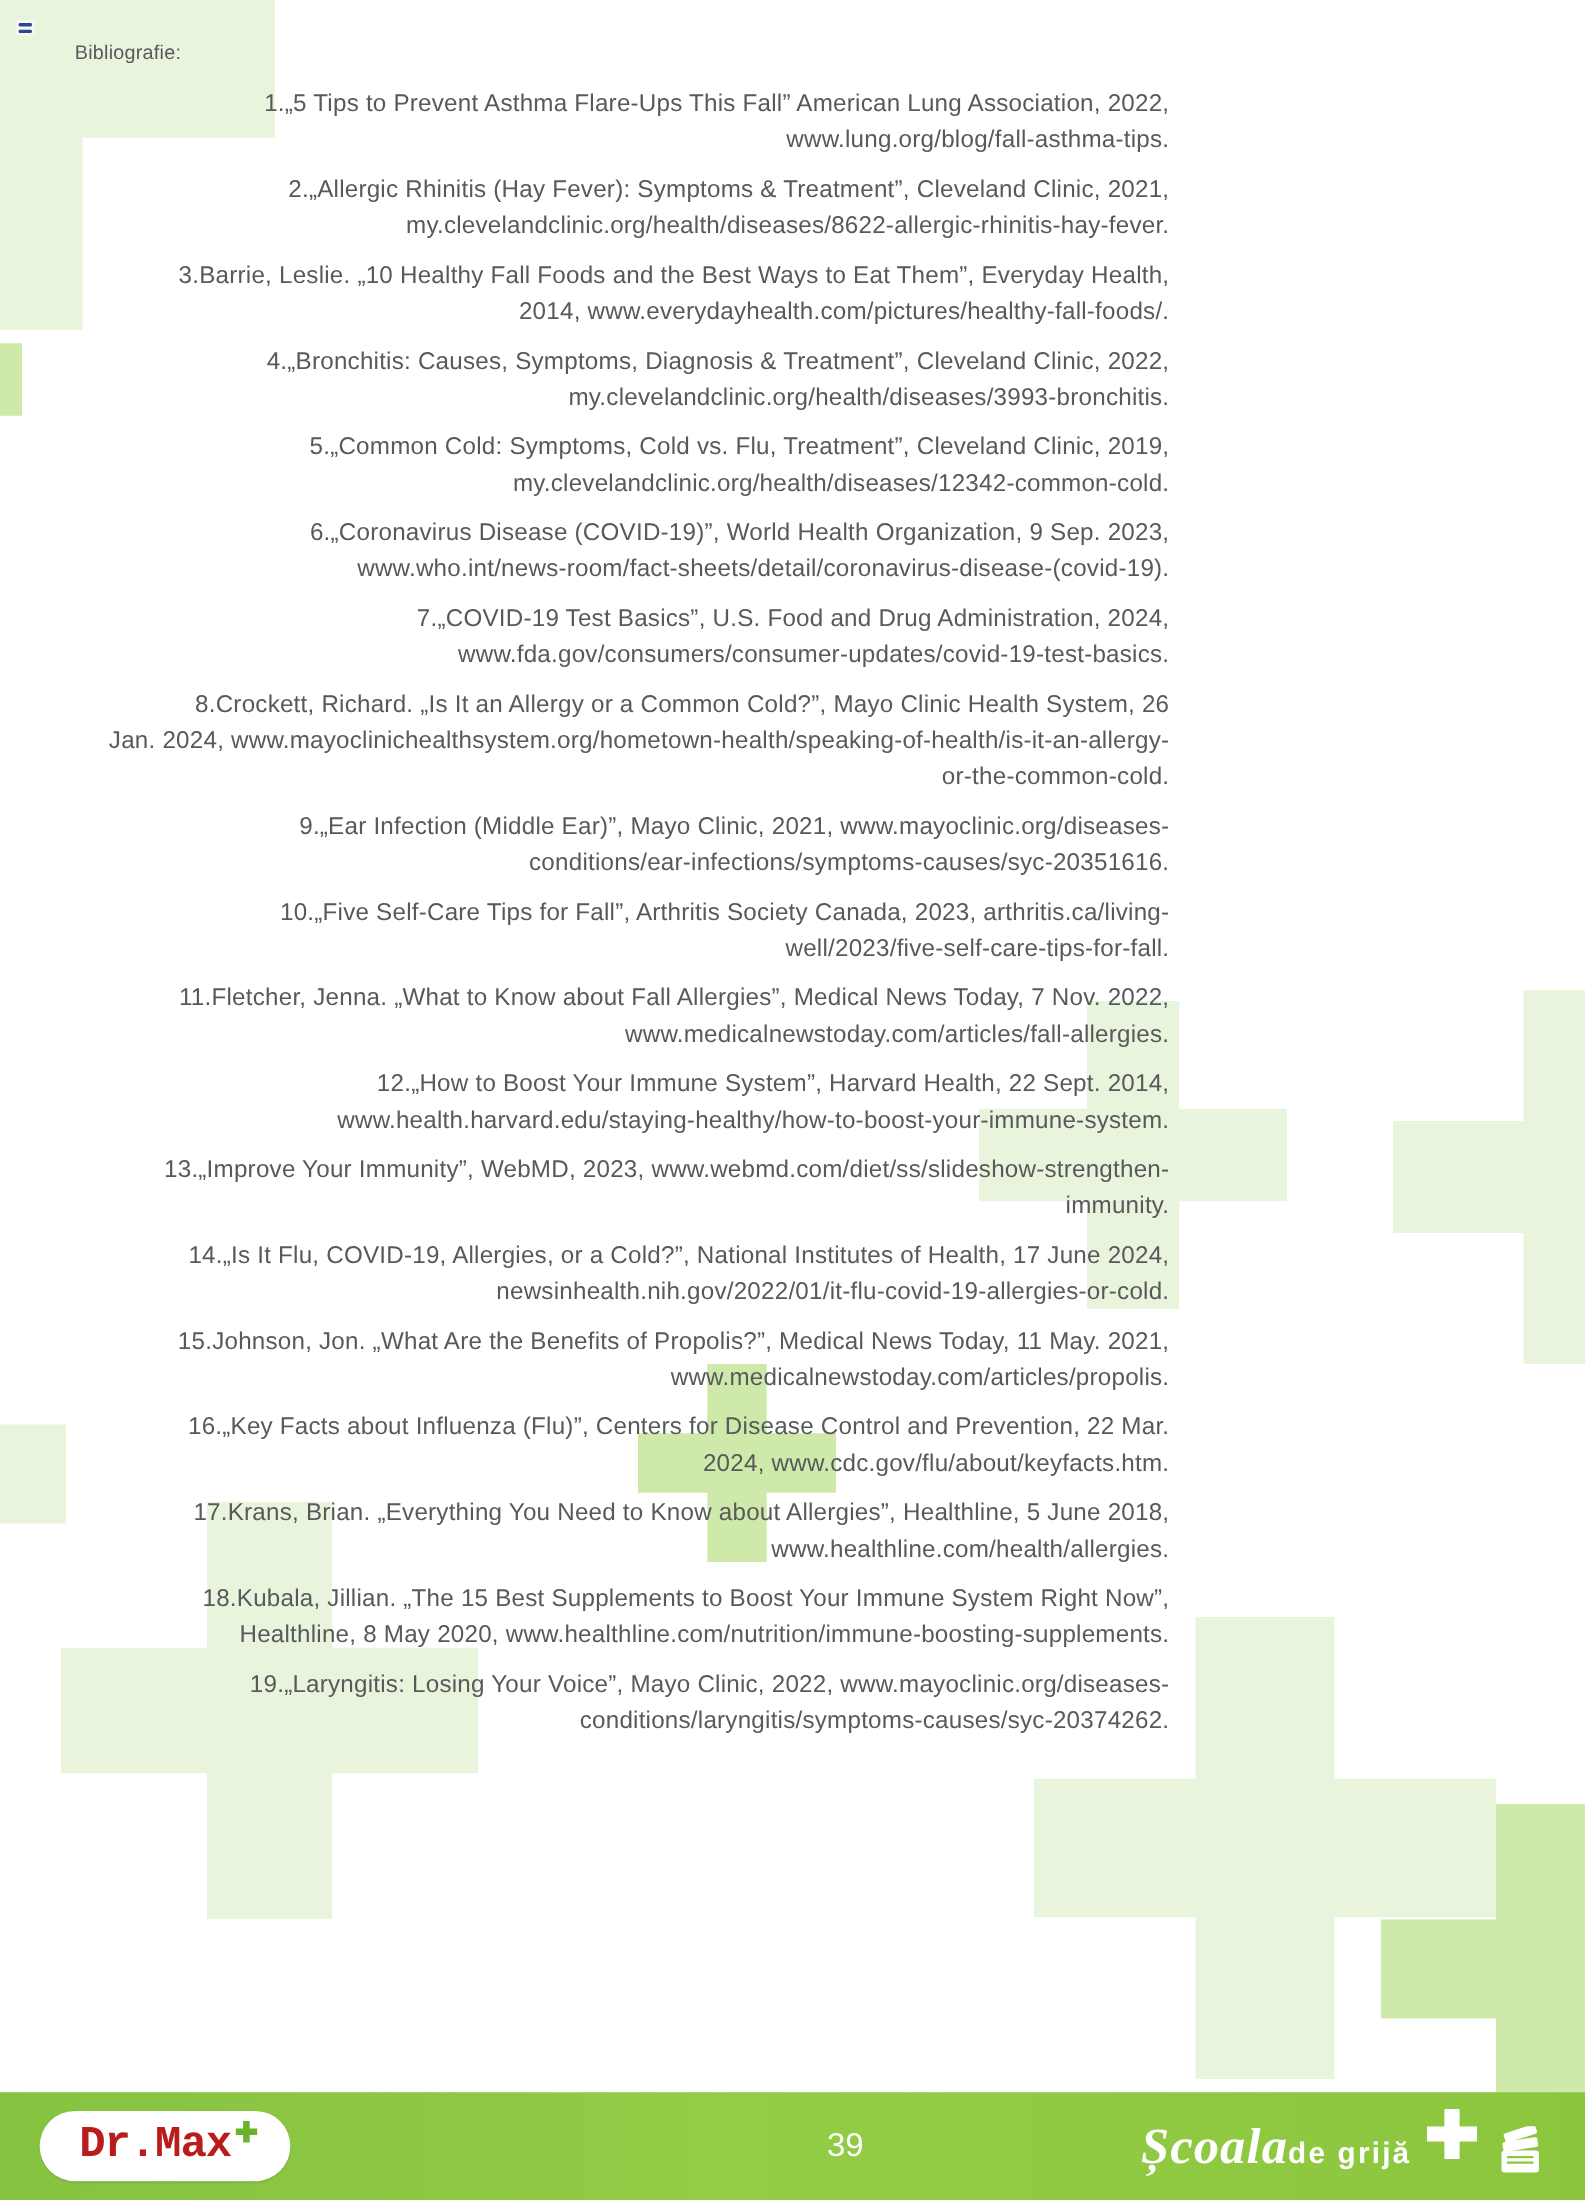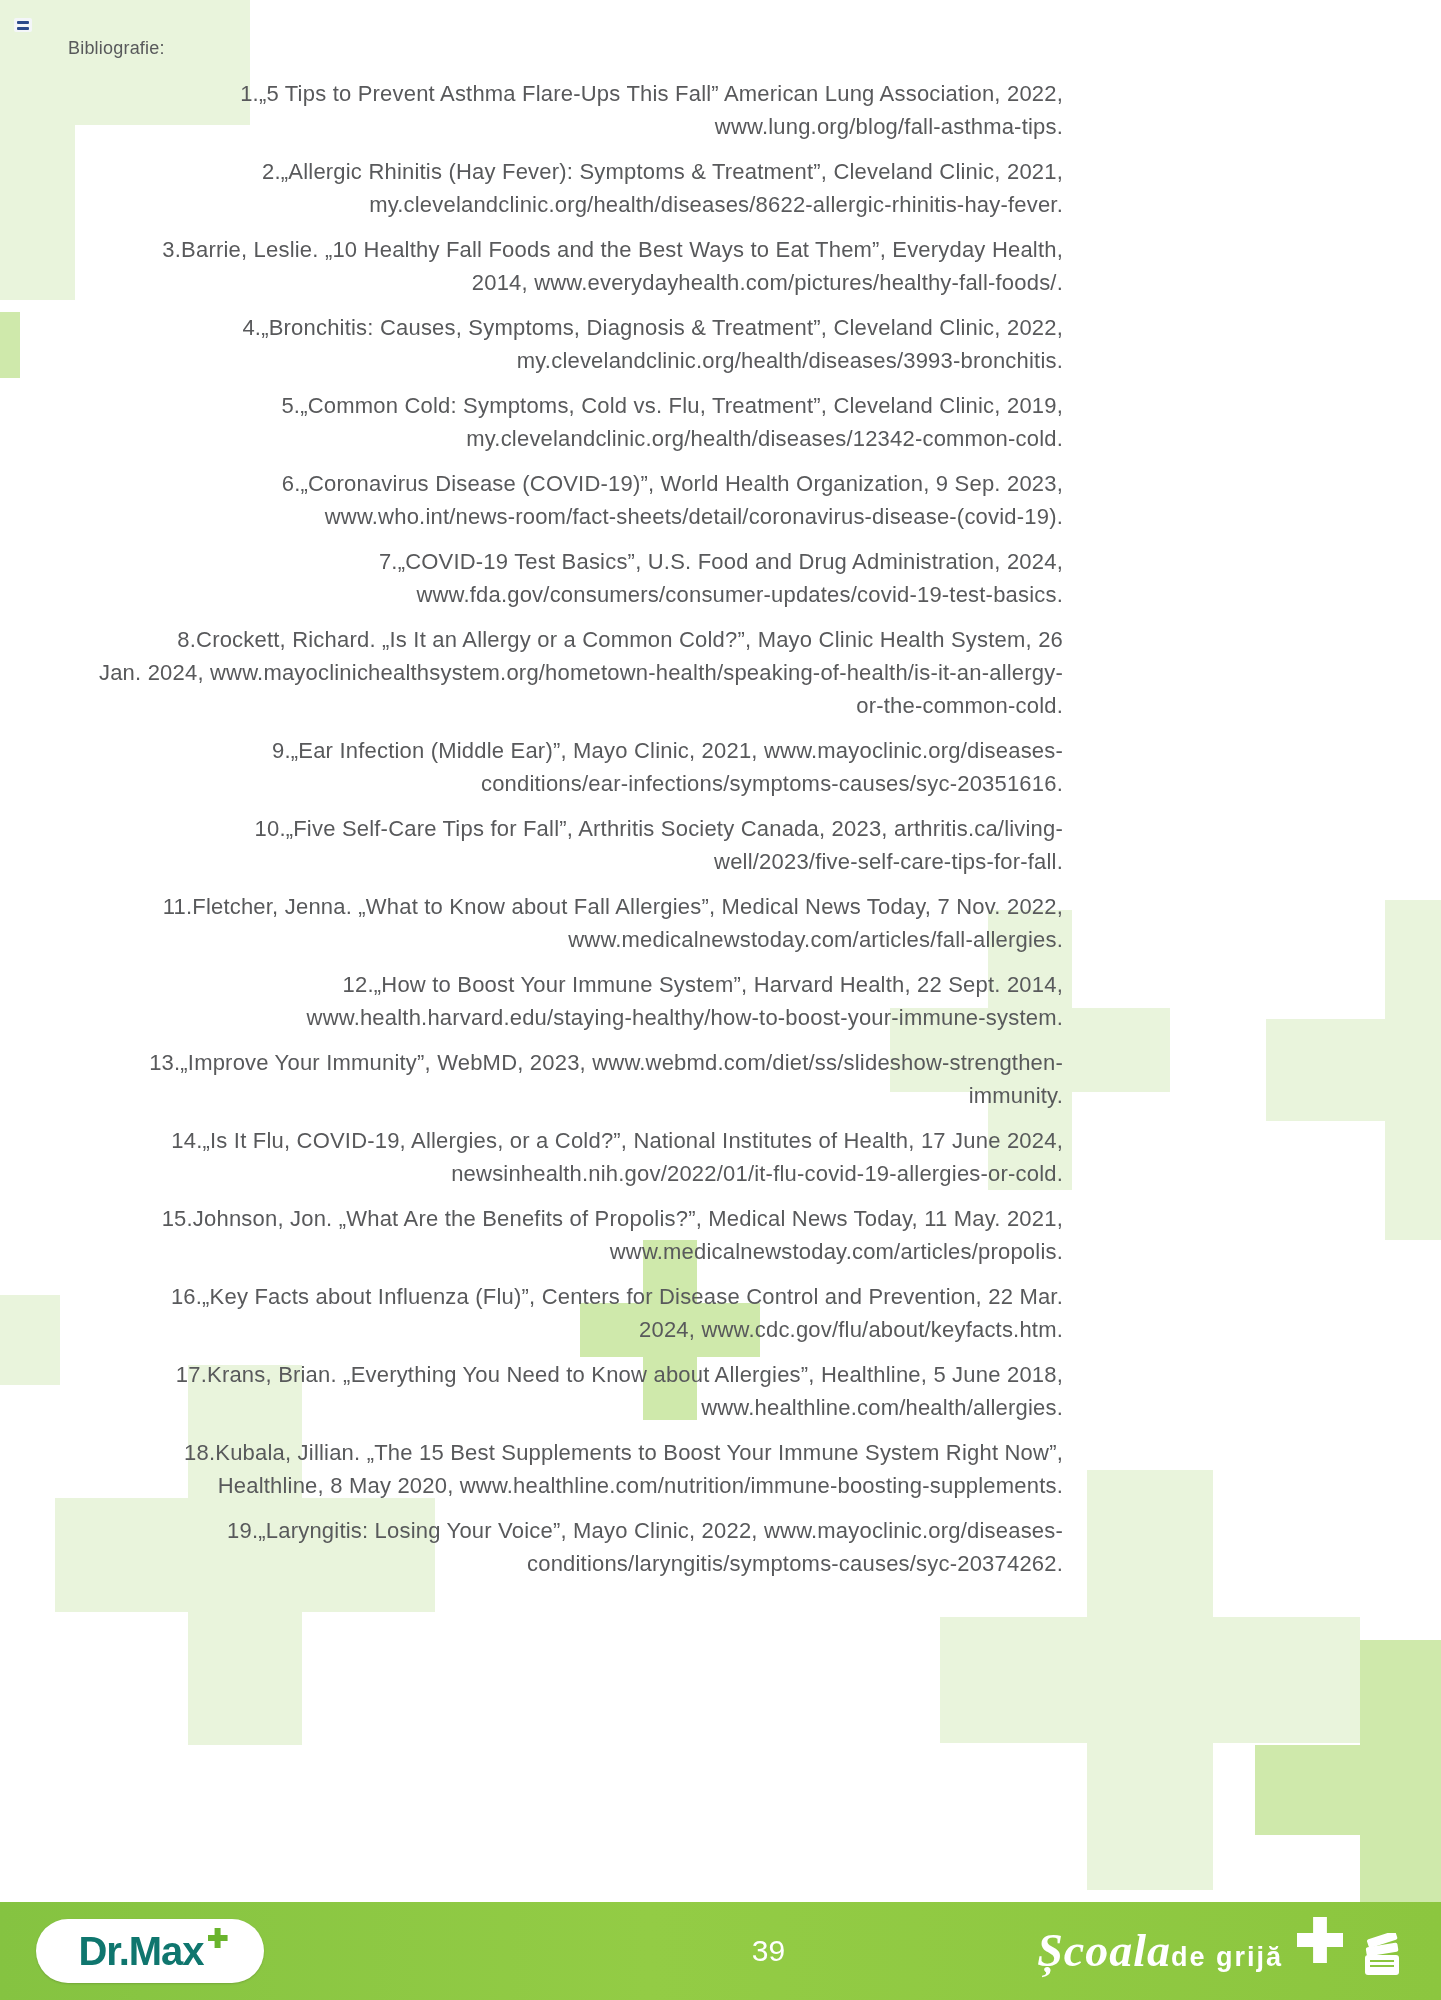--- a/index.html
+++ b/index.html
@@ -40,22 +40,23 @@
   .footer{
     position:absolute;left:0;bottom:0;width:1441px;height:98px;z-index:3;
     background:linear-gradient(90deg,#85c341 0%,#93cc45 45%,#8cc63f 100%);
   }
   .drmax{
     position:absolute;left:36px;top:17px;width:228px;height:64px;border-radius:32px;
     background:#ffffff;display:flex;align-items:center;justify-content:center;
     box-shadow:0 1px 2px rgba(0,0,0,0.15);
   }
   .drmax-text{
-    color:#0f766e;font-weight:800;font-size:40px;letter-spacing:-1px;line-height:1;
+    color:#b91c1c;font-weight:800;font-size:40px;letter-spacing:-1px;line-height:1;
     padding-left:6px;
+    font-family:Liberation Mono, monospace;
   }
   .plus{
     display:inline-block;
     clip-path:polygon(35% 0,65% 0,65% 35%,100% 35%,100% 65%,65% 65%,65% 100%,35% 100%,35% 65%,0 65%,0 35%,35% 35%);
   }
   .drmax-plus{width:20px;height:20px;background:#6ab42d;margin-left:4px;margin-bottom:26px;}
   .page-number{
     position:absolute;left:50%;top:0;transform:translateX(-50%);
     height:98px;display:flex;align-items:center;
     color:#ffffff;font-size:30px;font-weight:400;margin-left:48px;

